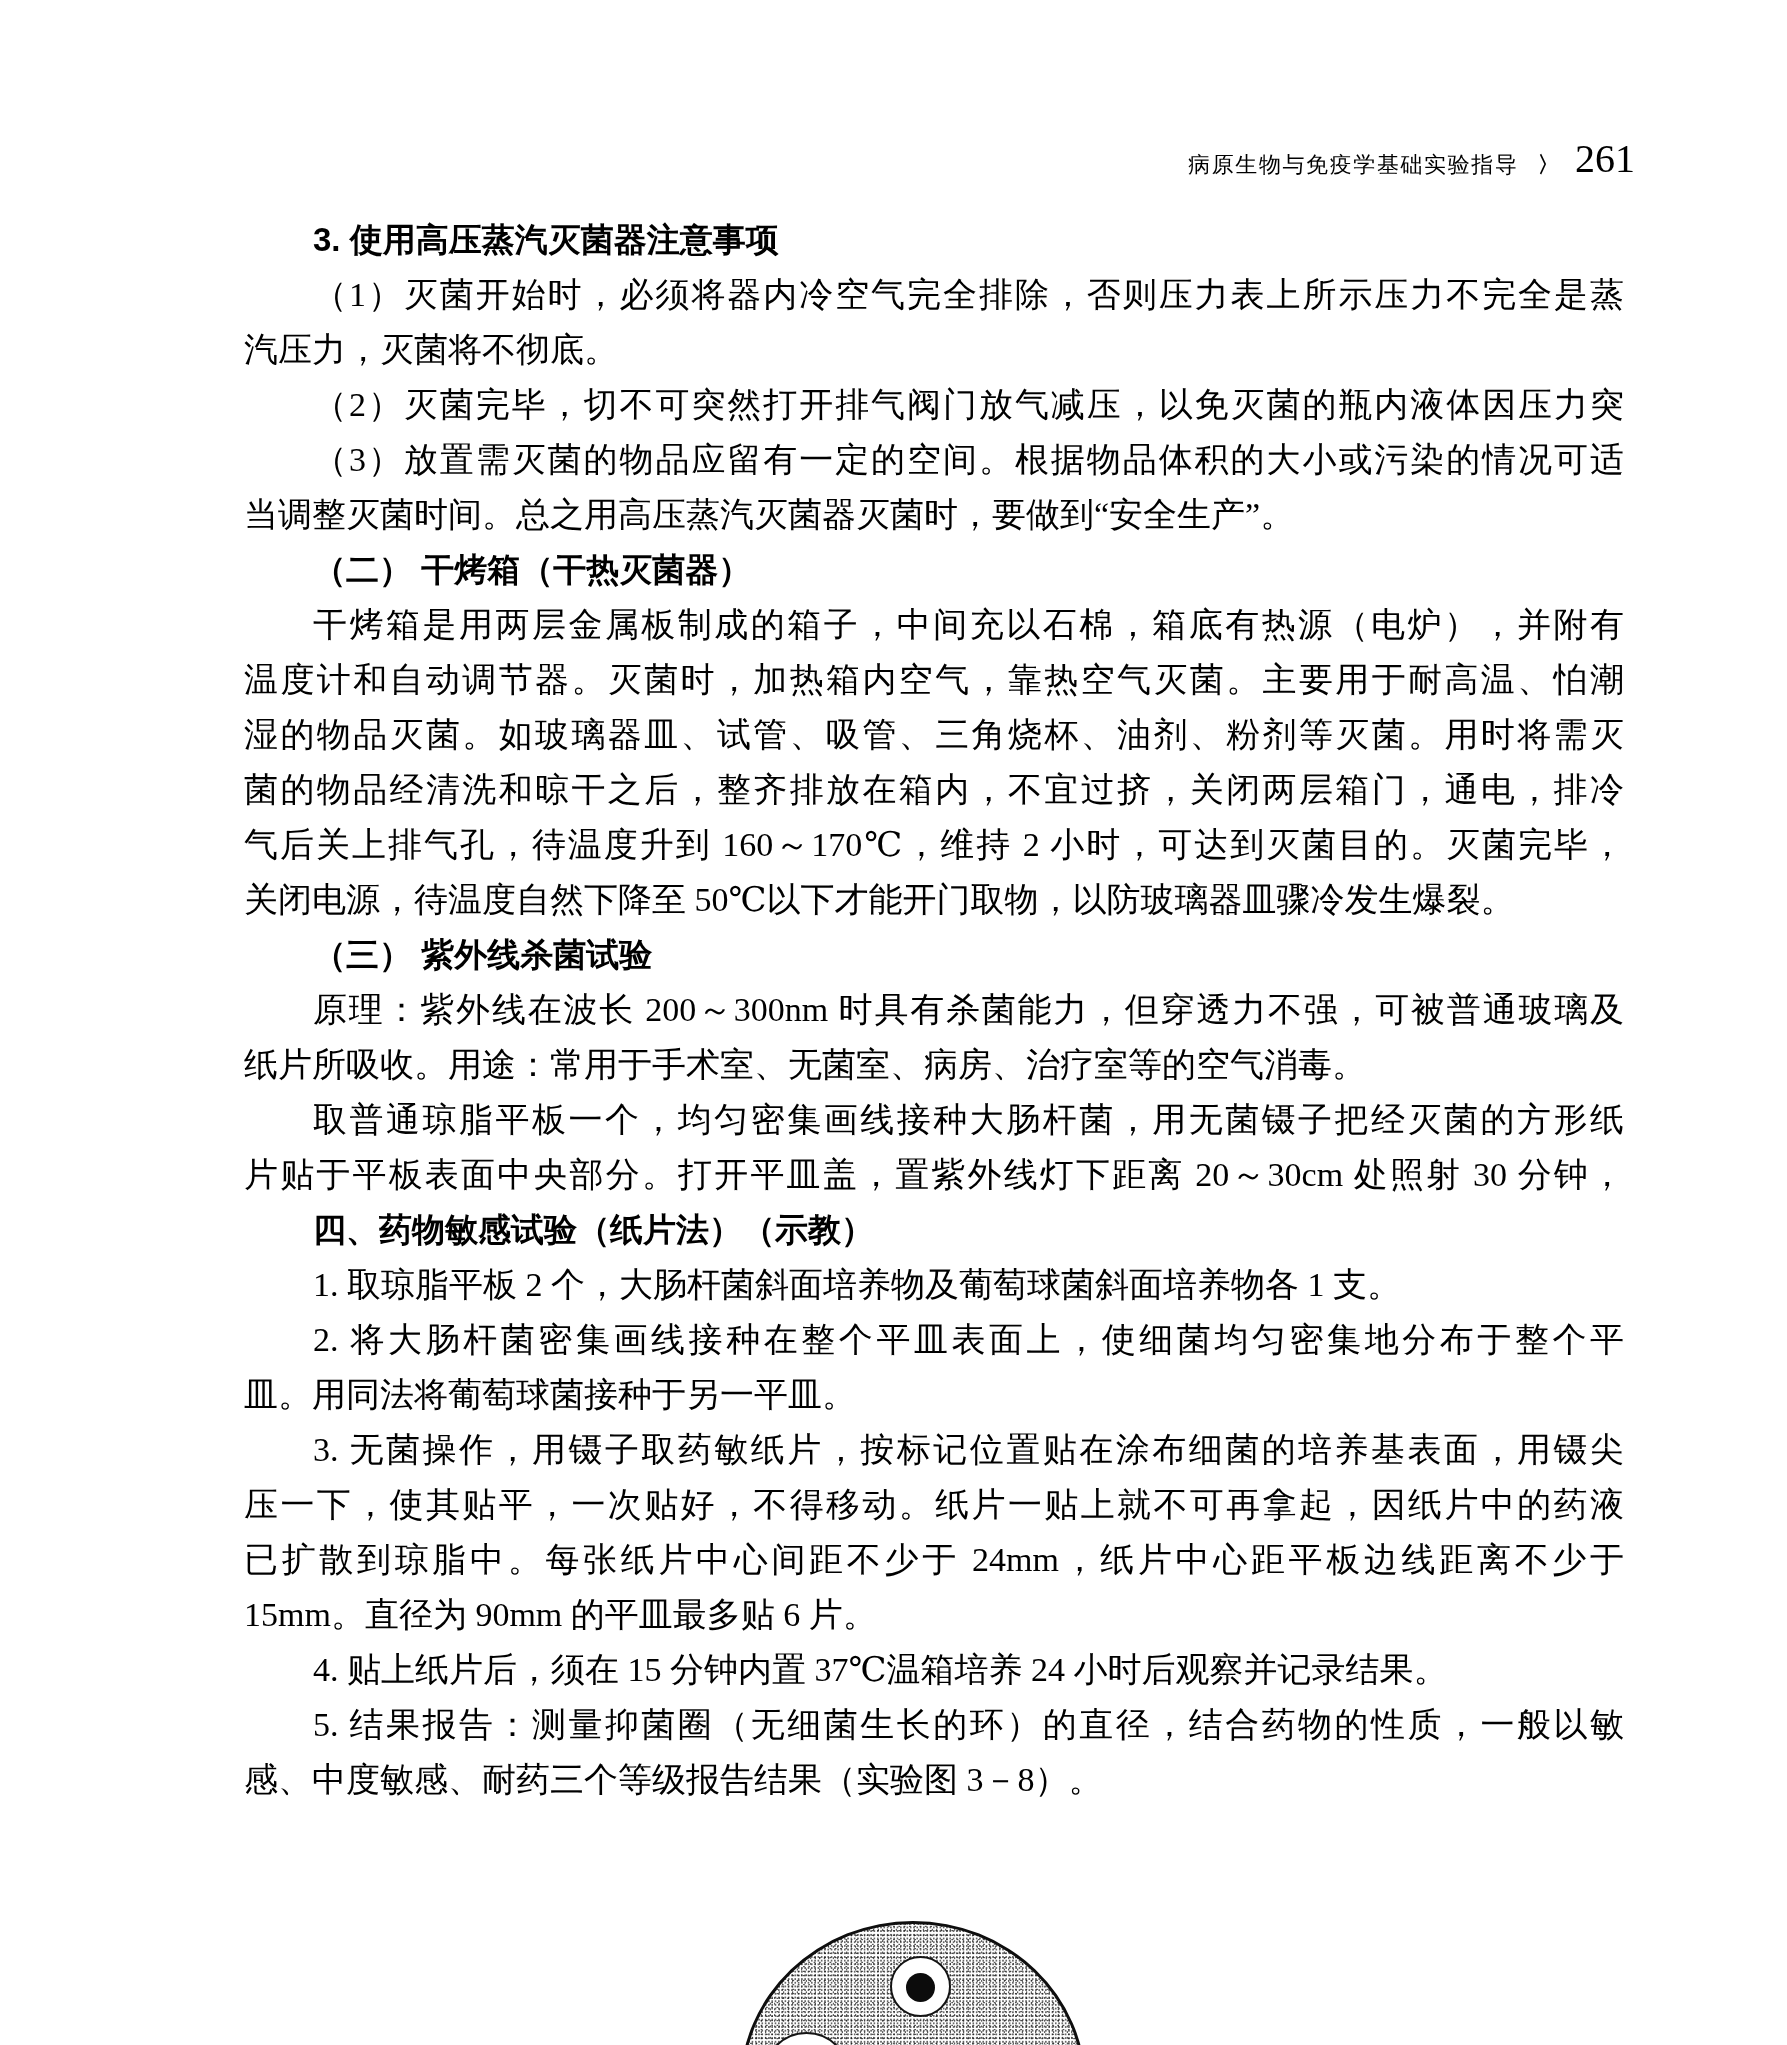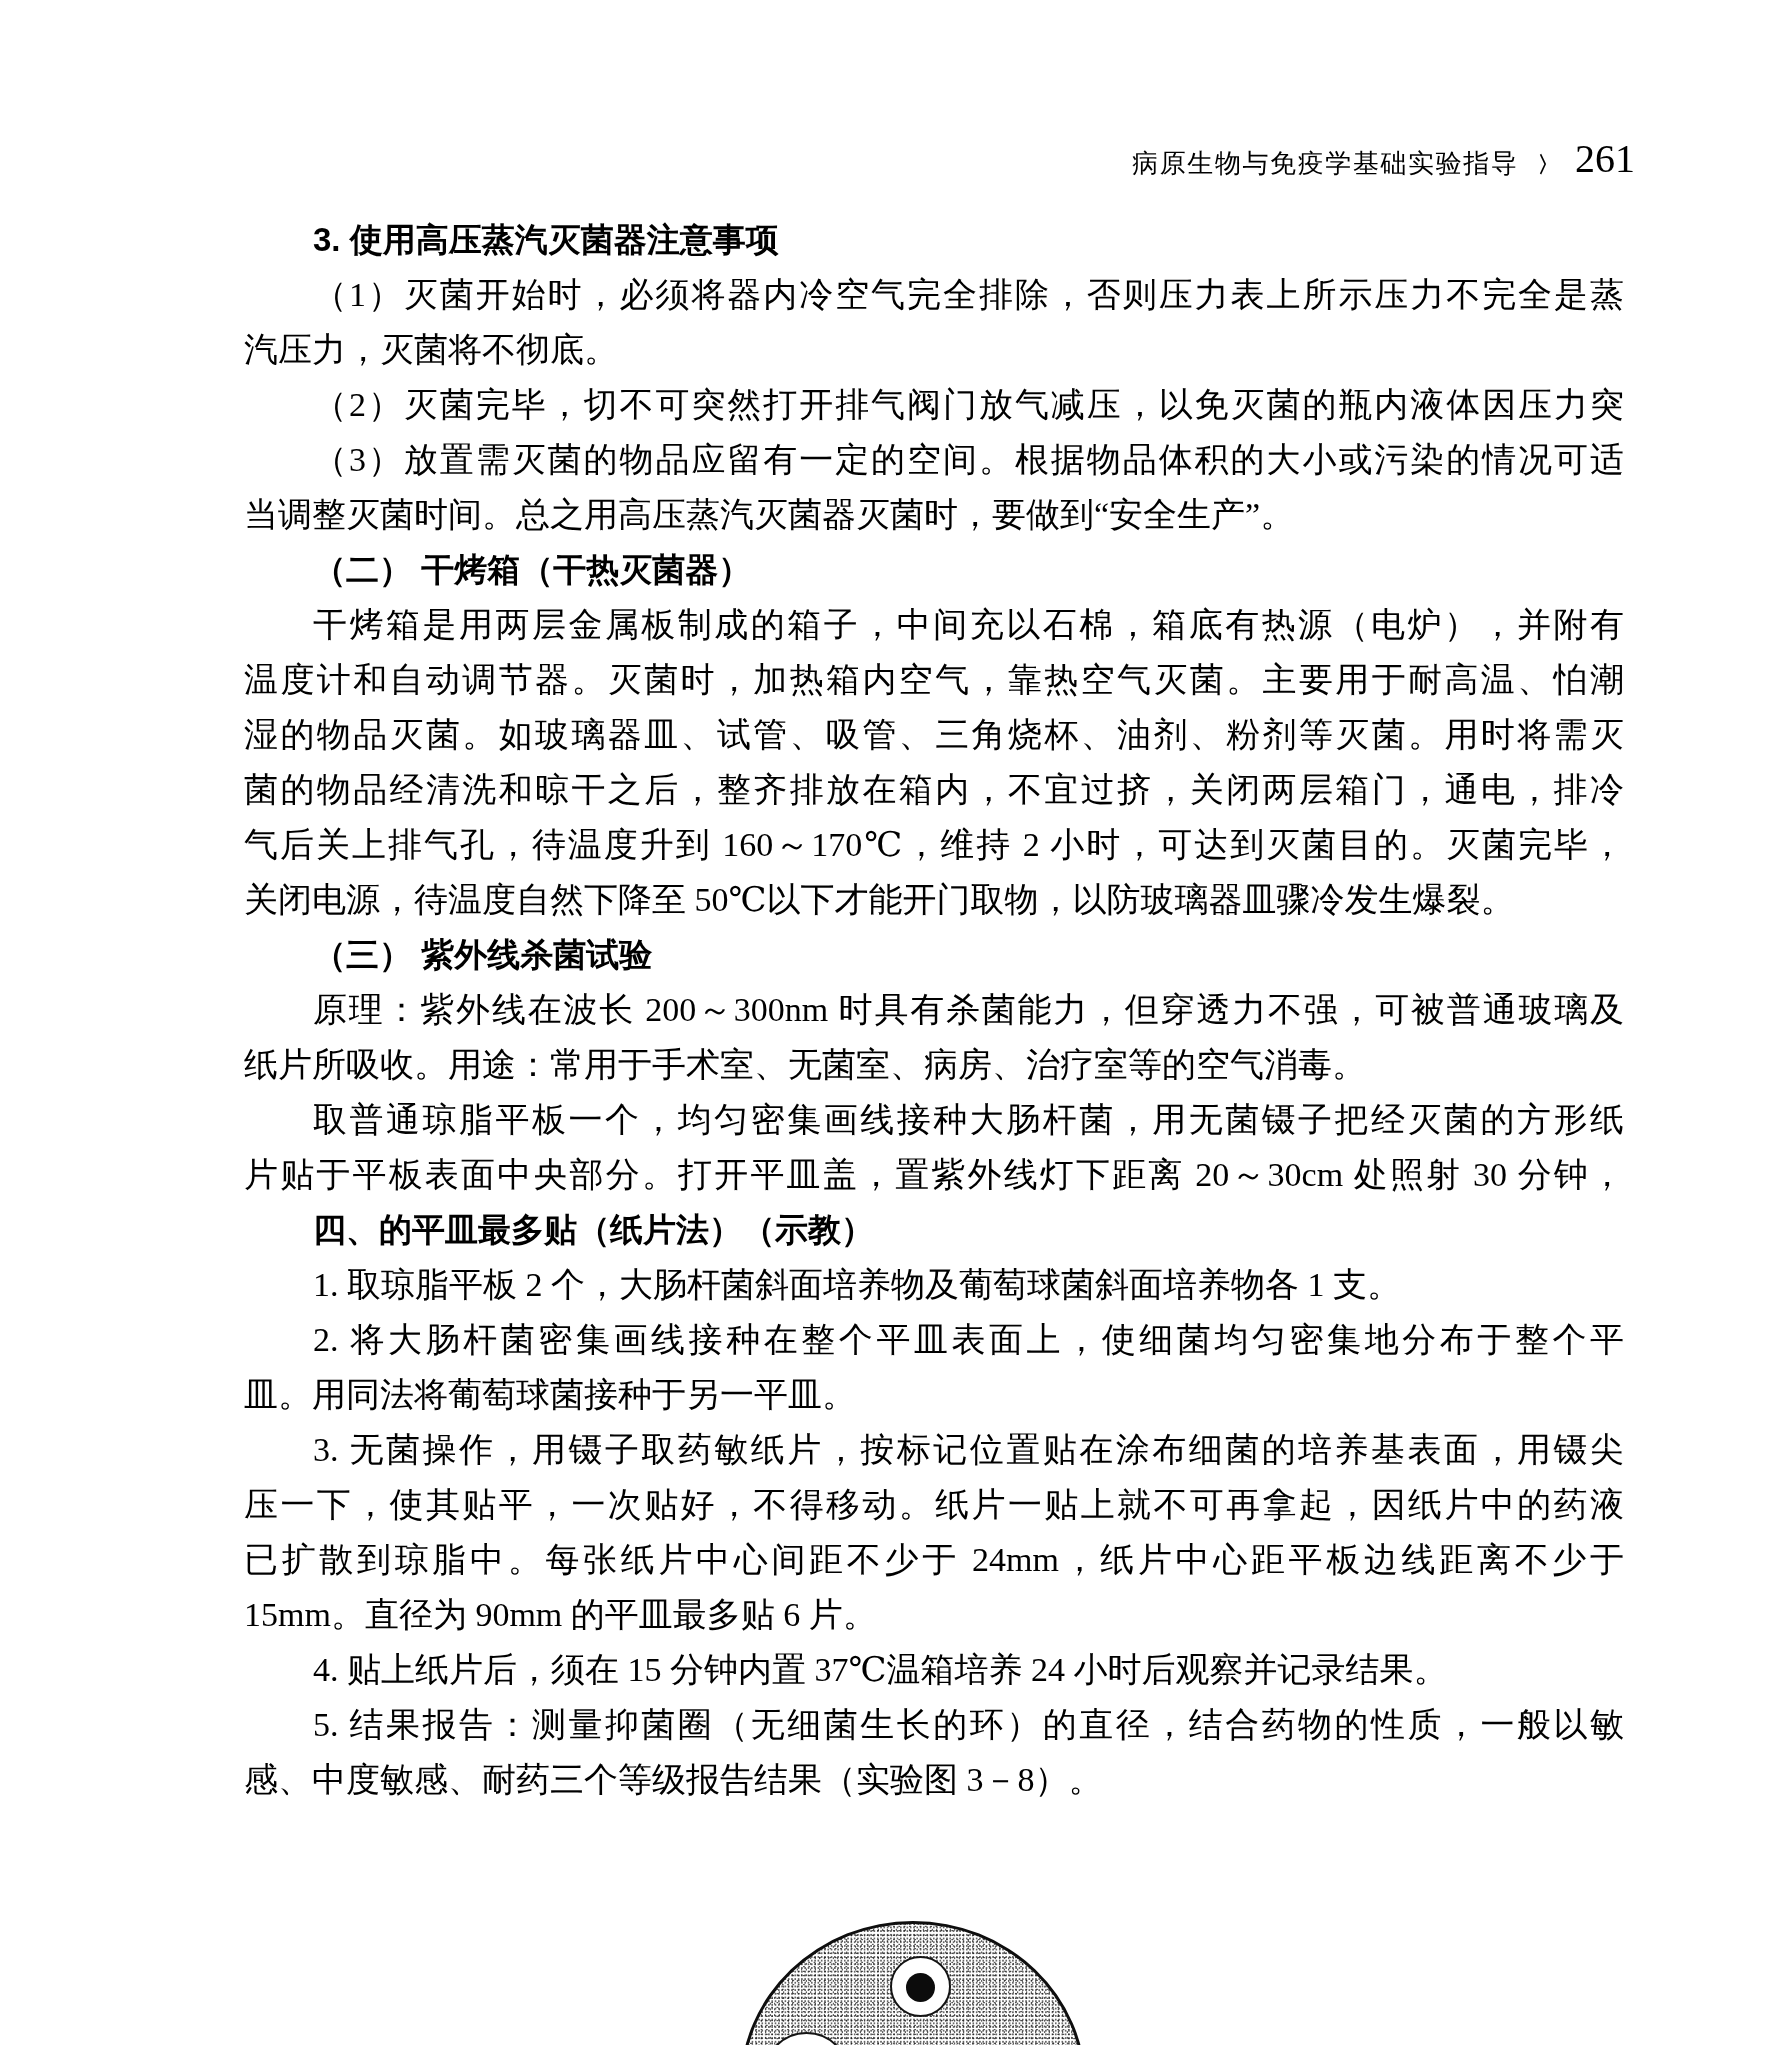--- a/index.html
+++ b/index.html
@@ -5,21 +5,21 @@
   html,body{margin:0;padding:0;}
   body{
     width:1787px;height:2512px;position:relative;background:#ffffff;overflow:hidden;
     font-family:"Liberation Serif","DejaVu Serif",serif;color:#000;
   }
   
   .runhead{
     position:absolute;top:135px;right:152px;height:53px;
     display:flex;align-items:baseline;white-space:nowrap;
   }
-  .runhead .title{font-size:26px;letter-spacing:1.6px;}
+  .runhead .title{font-size:22px;letter-spacing:1.6px;}
   .runhead .chev{font-size:22px;margin:0 15.5px 0 19px;font-weight:700;}
   .runhead .pageno{font-size:40px;font-family:Liberation Serif, serif;}
   
   .bodytext{
     position:absolute;left:244px;top:212px;width:1380px;
     font-size:34px;
   }
   .line{
     height:55px;line-height:55px;white-space:nowrap;
     text-align:justify;text-align-last:justify;overflow:hidden;
@@ -94,21 +94,21 @@
     </div>
     <div class="block para">
       <div class="line first">原理：紫外线在波长 200～300nm 时具有杀菌能力，但穿透力不强，可被普通玻璃及</div>
       <div class="line last">纸片所吸收。用途：常用于手术室、无菌室、病房、治疗室等的空气消毒。</div>
     </div>
     <div class="block para">
       <div class="line first">取普通琼脂平板一个，均匀密集画线接种大肠杆菌，用无菌镊子把经灭菌的方形纸</div>
       <div class="line">片贴于平板表面中央部分。打开平皿盖，置紫外线灯下距离 20～30cm 处照射 30 分钟，</div>
     </div>
     <div class="block heading">
-      <div class="line first last">四、的平皿最多贴（纸片法）（示教）</div>
+      <div class="line first last">四、药物敏感试验（纸片法）（示教）</div>
     </div>
     <div class="block para">
       <div class="line first last">1. 取琼脂平板 2 个，大肠杆菌斜面培养物及葡萄球菌斜面培养物各 1 支。</div>
     </div>
     <div class="block para">
       <div class="line first">2. 将大肠杆菌密集画线接种在整个平皿表面上，使细菌均匀密集地分布于整个平</div>
       <div class="line last">皿。用同法将葡萄球菌接种于另一平皿。</div>
     </div>
     <div class="block para">
       <div class="line first">3. 无菌操作，用镊子取药敏纸片，按标记位置贴在涂布细菌的培养基表面，用镊尖</div>

